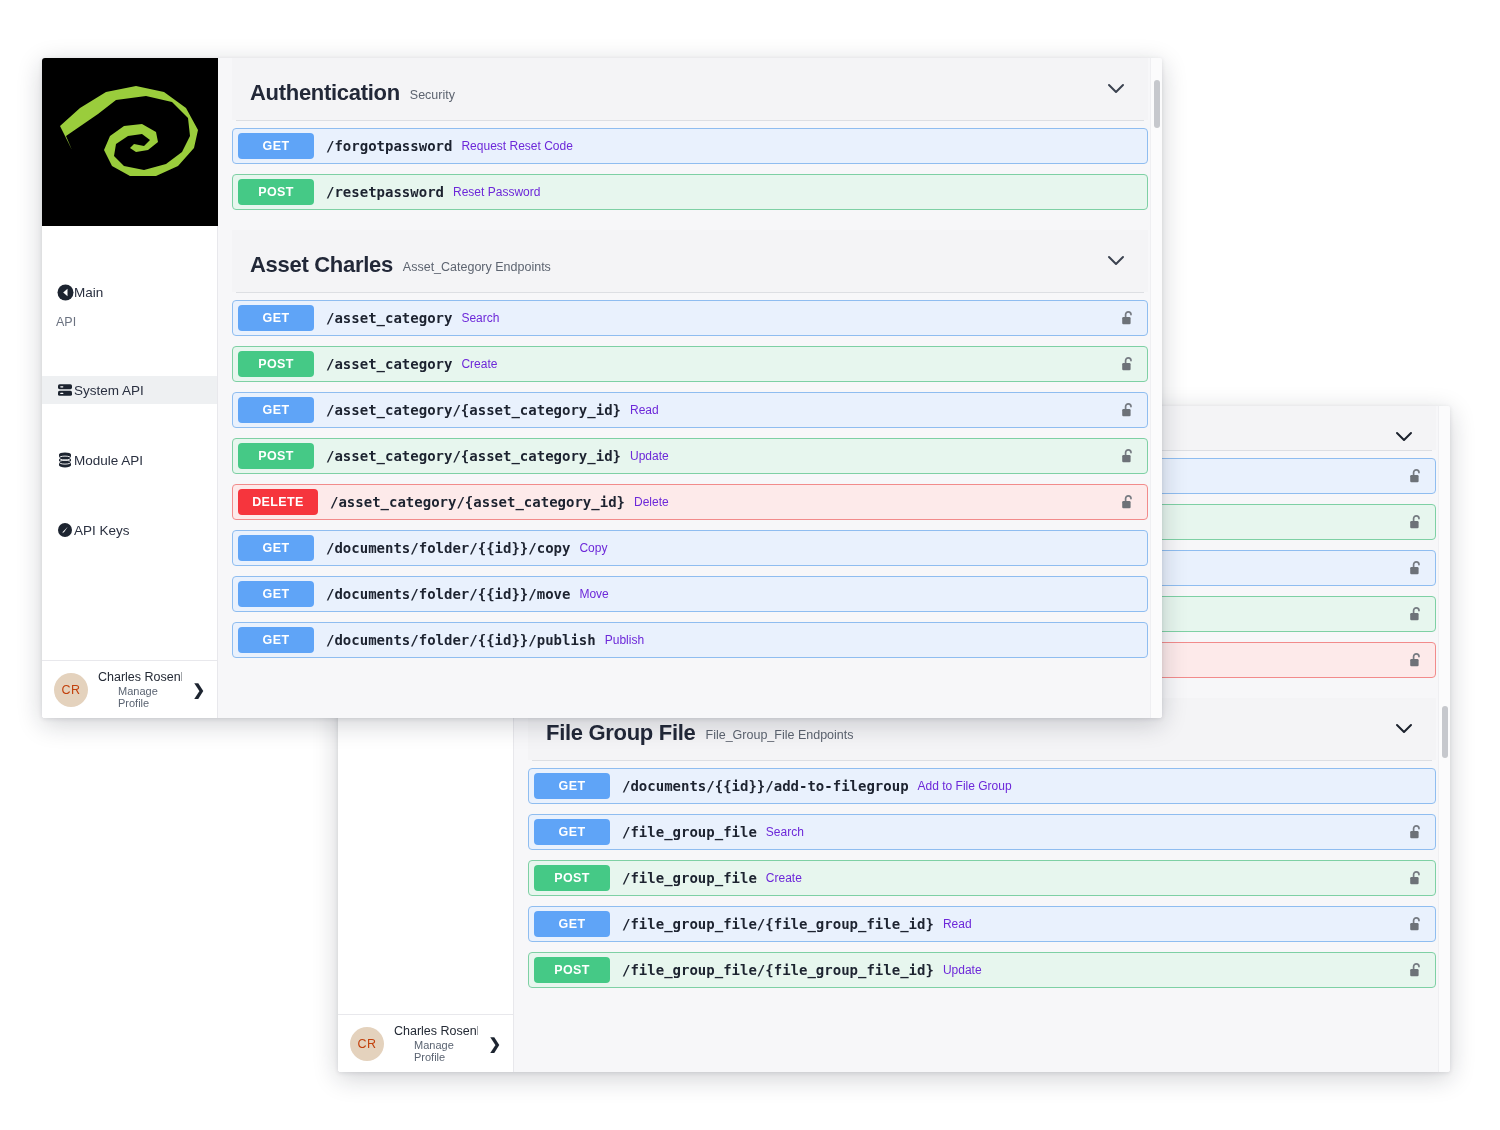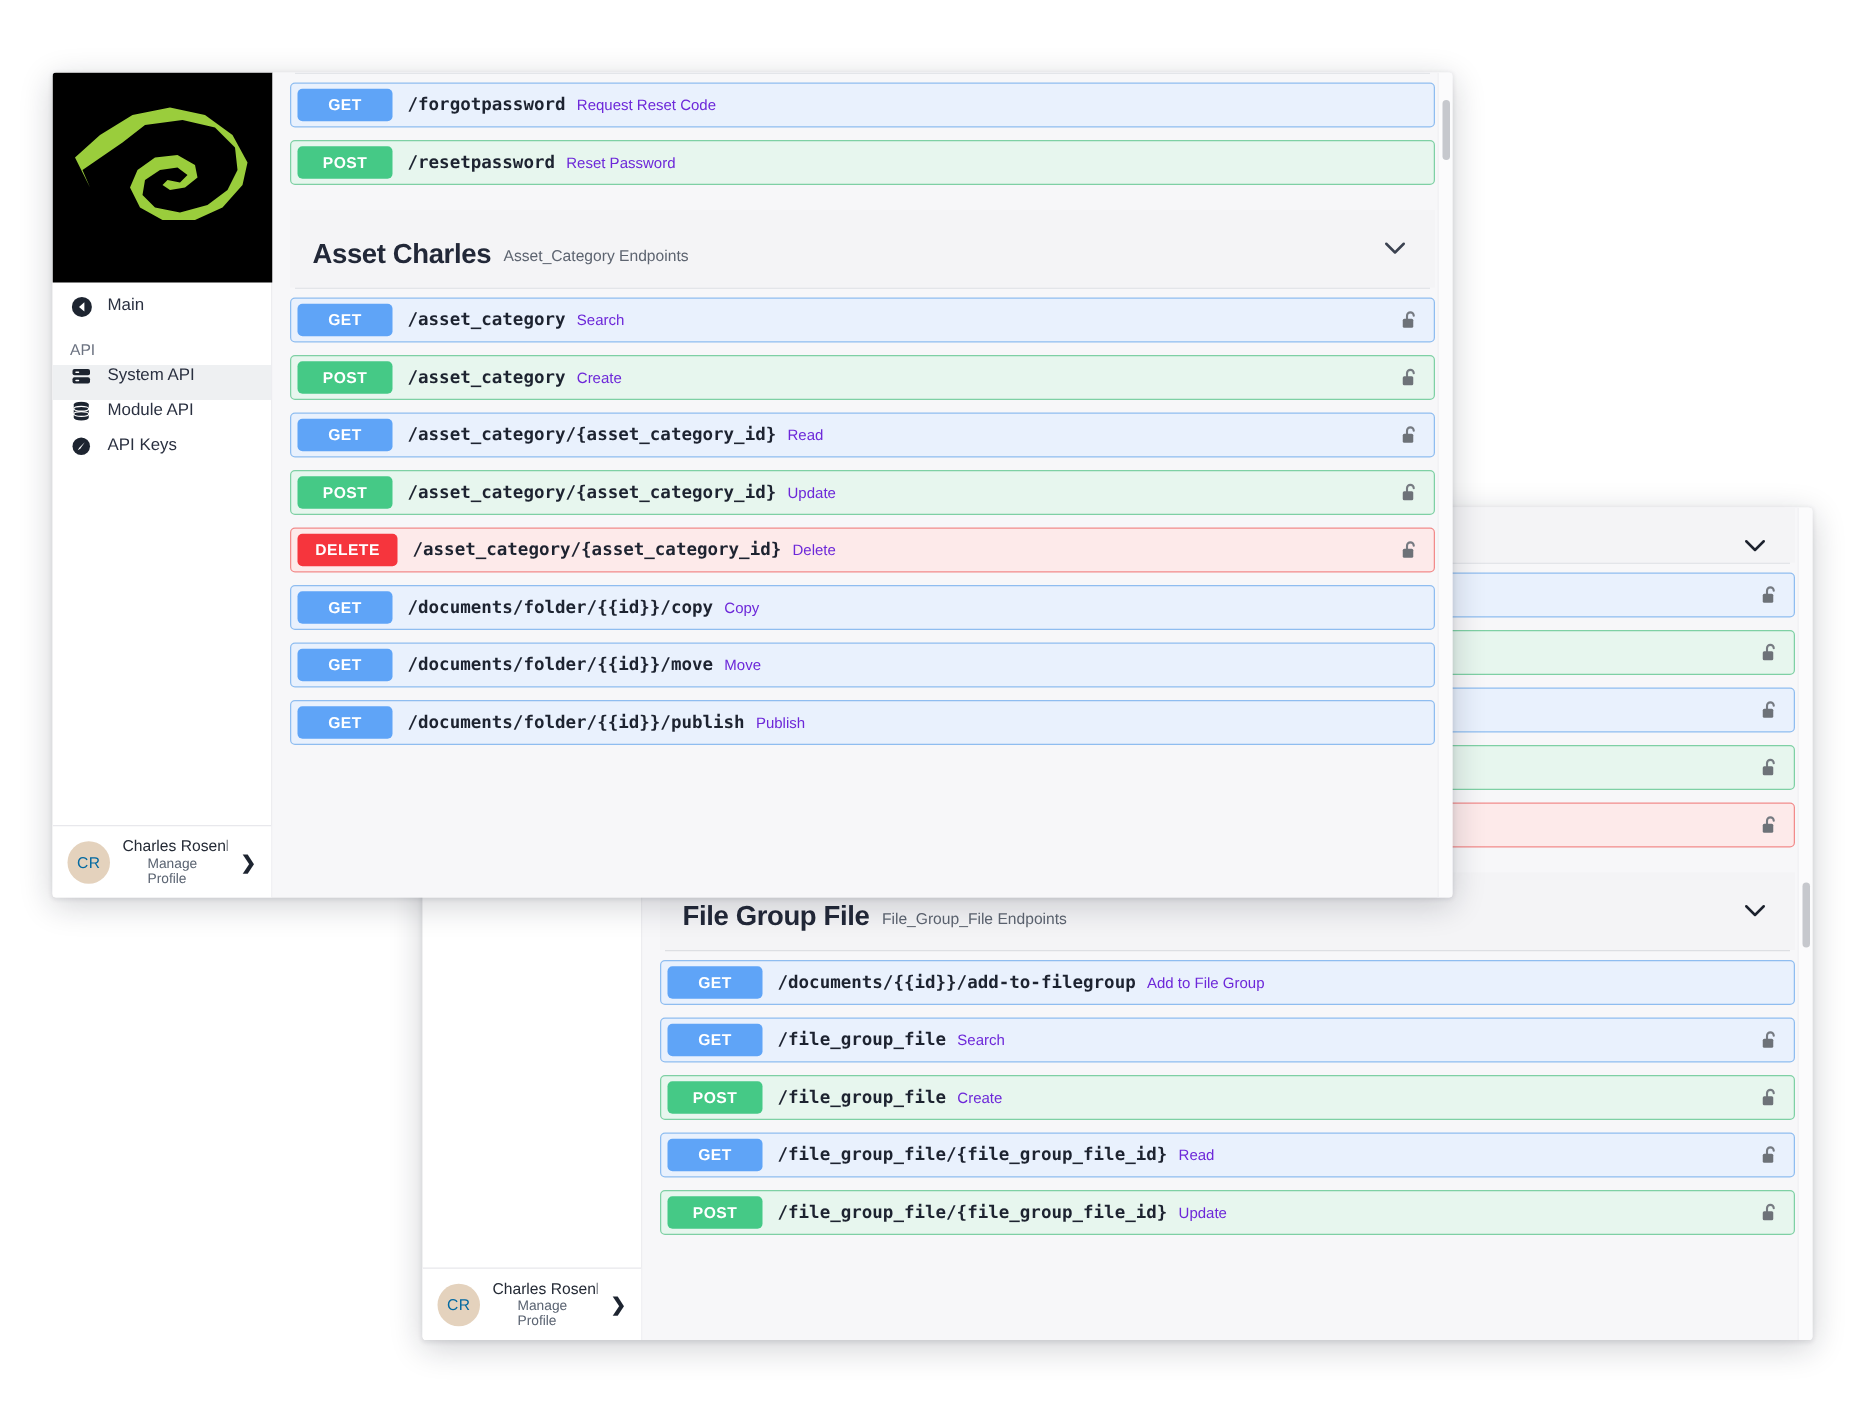--- a/index.html
+++ b/index.html
@@ -33,45 +33,45 @@
     position: relative;
   }
   .logo-box {
     width: 176px; height: 168px;
     background: #000000;
     flex: 0 0 168px;
     display: flex; align-items: center; justify-content: center;
   }
   .nav-wrap { padding-top: 10px; flex: 1 1 auto; }
   .nav-item {
-    display: flex; 
-    gap: 12px;
+    display: flex; align-items: center;
     height: 28px;
     padding: 0 10px 0 14px;
     color: #2a3040;
     font-size: 13.5px;
+    margin-top: 42px;
   }
   .nav-item.active { background: #eef0f2; }
   .nav-section-label {
     font-size: 12.5px; color: #6b7280;
     padding: 9px 0 5px 14px;
   }
   .nav-icon { width: 18px; height: 18px; flex: 0 0 18px; display:flex; align-items:center; justify-content:center; }
   .nav-icon svg { display:block; }
 
   .profile {
     border-top: 1px solid #e8e8ec;
     height: 58px;
     display: flex; align-items: center; gap: 10px;
     padding: 0 8px 0 12px;
     background:#fff;
   }
   .avatar {
     width: 34px; height: 34px; border-radius: 50%;
-    background: #e4d2bd; color: #0369a1;
+    background: #e4d2bd; color: #c2410c;
     display: flex; align-items: center; justify-content: center;
     font-size: 12.5px; letter-spacing: .4px;
     flex: 0 0 34px;
   }
   .profile-txt { flex: 1 1 auto; min-width: 0; }
   .profile-name { font-size: 12.5px; color: #242a35; white-space: nowrap; overflow: hidden; }
   .profile-sub { font-size: 11px; color: #5b6472; margin-top: 1px; margin-left: 20px; }
   .chev-right { color:#1d2430; font-size: 15px; font-weight: bold; flex:0 0 auto; padding-right:4px;}
 
   
@@ -374,20 +374,29 @@
           <div class="profile-name">Charles Rosenbe...</div>
           <div class="profile-sub">Manage Profile</div>
         </div>
         <div class="chev-right">❯</div>
       </div>
     </div>
 
     <div class="content">
       <div class="content-inner">
 
+        <div class="sect-head">
+          <div class="sect-title">Authentication</div>
+          <div class="sect-sub">Security</div>
+          <div class="sect-chev">
+            <svg width="20" height="14" viewBox="0 0 20 14">
+                <path d="M3 3 L10 10 L17 3" fill="none" stroke="#3b4250" stroke-width="2" stroke-linecap="round" stroke-linejoin="round"></path>
+              </svg>
+          </div>
+        </div>
         <div class="sect-rule"></div>
         <div class="rows" id="front-rows-0">
             <div class="row get">
               <span class="verb get">GET</span>
               <span class="path">/forgotpassword</span>
               <span class="desc">Request Reset Code</span>
             </div>
             <div class="row post">
               <span class="verb post">POST</span>
               <span class="path">/resetpassword</span>

